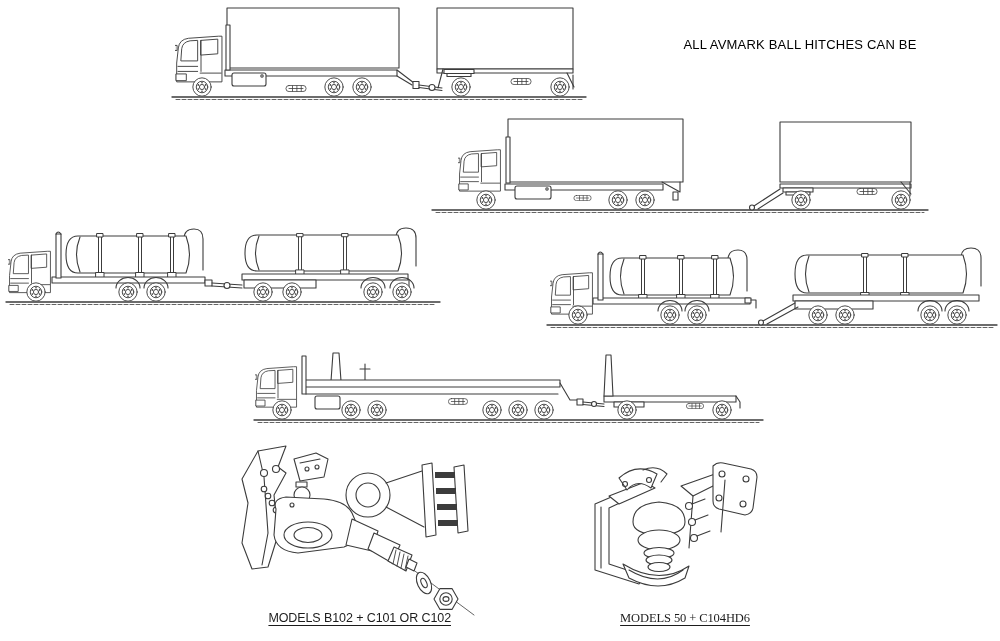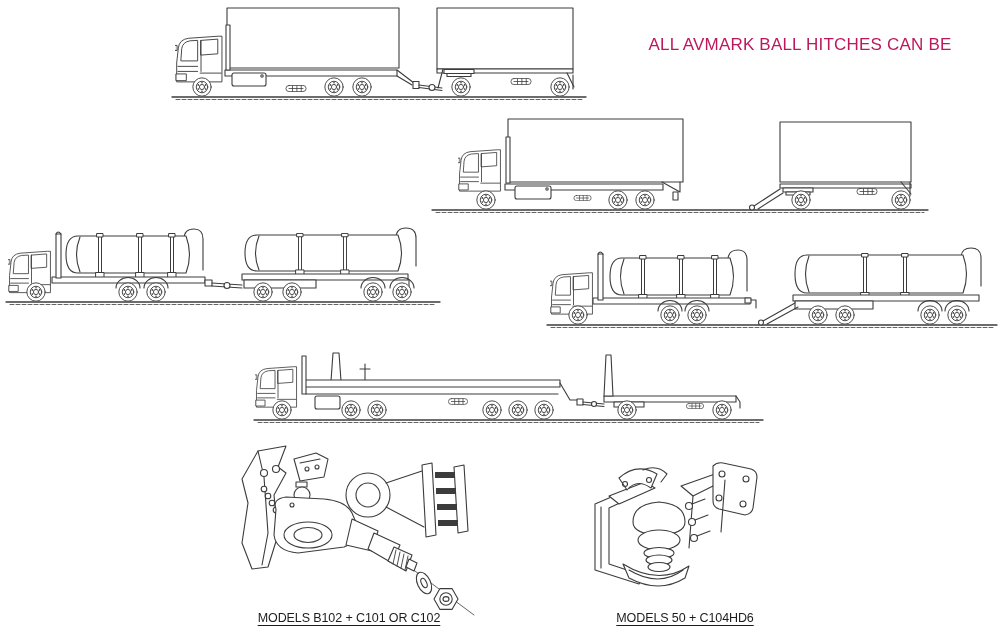--- a/index.html
+++ b/index.html
@@ -1,25 +1,25 @@
 <!DOCTYPE html>
 <html><head>
 <meta charset="utf-8">
 <style>
   html,body{margin:0;padding:0;background:#fff;}
   .stage{position:relative;width:1000px;height:641px;background:#ffffff;overflow:hidden;
          font-family:"Liberation Sans",sans-serif;color:#1c1c1c;}
   .fig{position:absolute;}
   svg{display:block;overflow:visible;}
   .heading{position:absolute;left:630px;top:36px;width:340px;text-align:center;
-           font-size:17px;line-height:18.5px;letter-spacing:.2px;color:#be185d;}
+           font-size:13px;line-height:18.5px;letter-spacing:.2px;color:#000000;}
   .caption{position:absolute;top:611px;font-size:12.5px;letter-spacing:-0.1px;color:#1c1c1c;
            text-decoration:underline;text-underline-offset:3px;text-align:center;}
-  .caption.left{left:229px;width:240px;}
-  .caption.right{left:565px;width:240px;}
+  .caption.left{left:211px;width:240px;text-align:right;}
+  .caption.right{left:565px;width:240px;font-family:Liberation Serif, serif;}
 </style>
 </head>
 <body>
 
 <div class="stage">
 
   <svg width="0" height="0" aria-hidden="true">
     <defs>
       <symbol id="wheel" viewBox="0 0 24 24">
         <g stroke="#3c3c3c" stroke-width="1.1" fill="none">

